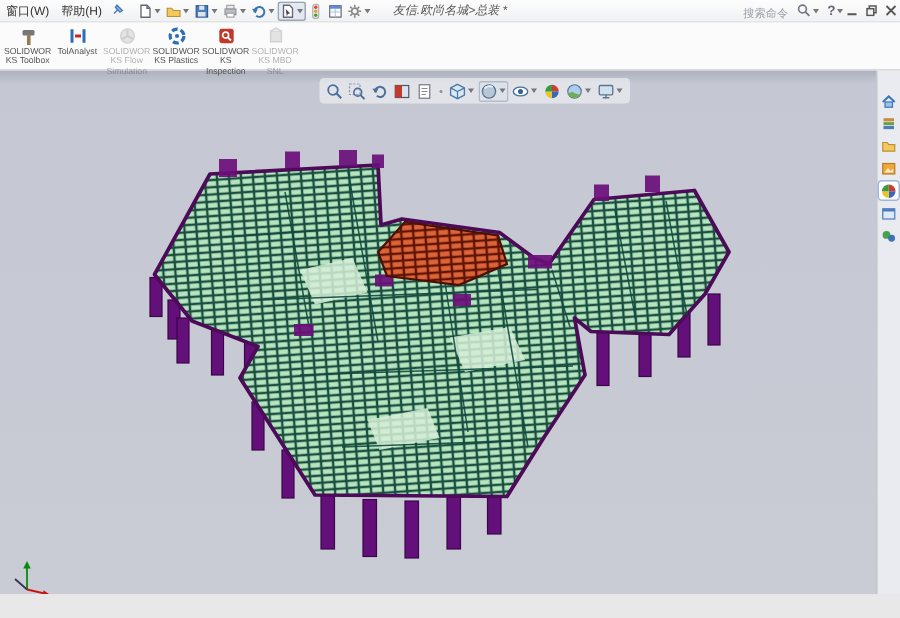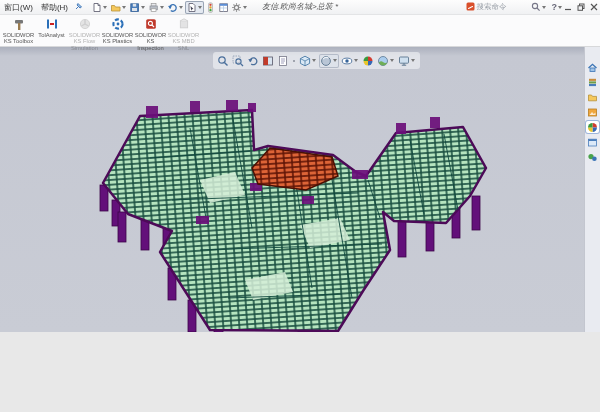--- a/index.html
+++ b/index.html
@@ -1,35 +1,35 @@
 <!DOCTYPE html>
 <html><head>
 <meta charset="utf-8">
 <style>
   html,body{margin:0;padding:0;background:#e8e8e8;}
-  #app{position:relative;width:600px;height:332px;overflow:hidden;
+  #app{position:relative;width:600px;height:396px;overflow:hidden;
        font-family:"Liberation Sans",sans-serif;background:#fff;
        -webkit-font-smoothing:antialiased;}
 
   
   .menubar{position:absolute;top:0;left:0;right:0;height:14px;
            background:linear-gradient(#fdfdfd,#f0f1f3);
            border-bottom:1px solid #e3e4e6;
            display:flex;align-items:center;font-size:8px;color:#333;z-index:30;}
   .menu-item{padding:0 4px;white-space:nowrap;cursor:default;}
   .pin-icon{font-size:8px;color:#4a7dbb;margin:0 3px;}
   .qat{display:flex;align-items:center;margin-left:4px;gap:0;}
   .qat-btn{display:flex;align-items:center;padding:0 1px;height:13px;border-radius:2px;}
   .qat-btn.pressed{background:#e4e9f1;box-shadow:0 0 0 1px #9aa5b5 inset;}
   .caret{width:0;height:0;border-left:2.5px solid transparent;border-right:2.5px solid transparent;
          border-top:3px solid #777;margin:0 1px;}
   .title{position:absolute;left:50%;top:0;transform:translateX(-50%);
          font-size:8px;color:#555;line-height:14px;white-space:nowrap;font-style:italic;}
   .search-cluster{position:absolute;right:36px;top:0;height:14px;display:flex;align-items:center;gap:3px;}
-  .search-box{display:flex;align-items:flex-start;gap:2px;width:60px;height:11px;padding:0 1px;}
+  .search-box{display:flex;align-items:flex-end;gap:2px;width:60px;height:11px;padding:0 1px;flex-direction:column;}
   .search-text{font-size:7.5px;color:#9aa0a8;white-space:nowrap;}
   .mini-btn{display:flex;align-items:center;height:13px;padding:0 1px;}
   .help-q{font-size:9px;color:#667;font-weight:bold;}
   .win-controls{position:absolute;right:1px;top:0;height:14px;display:flex;align-items:center;gap:2px;}
   .win-btn{width:11px;height:12px;display:flex;align-items:center;justify-content:center;}
 
   
   .addins{position:absolute;top:15px;left:0;right:0;height:31px;background:#fbfbfc;
           border-bottom:1px solid #d7d8da;display:flex;align-items:flex-start;padding-left:2px;z-index:29;}
   .addin{width:33px;display:flex;flex-direction:column;align-items:center;padding-top:2px;cursor:default;}

